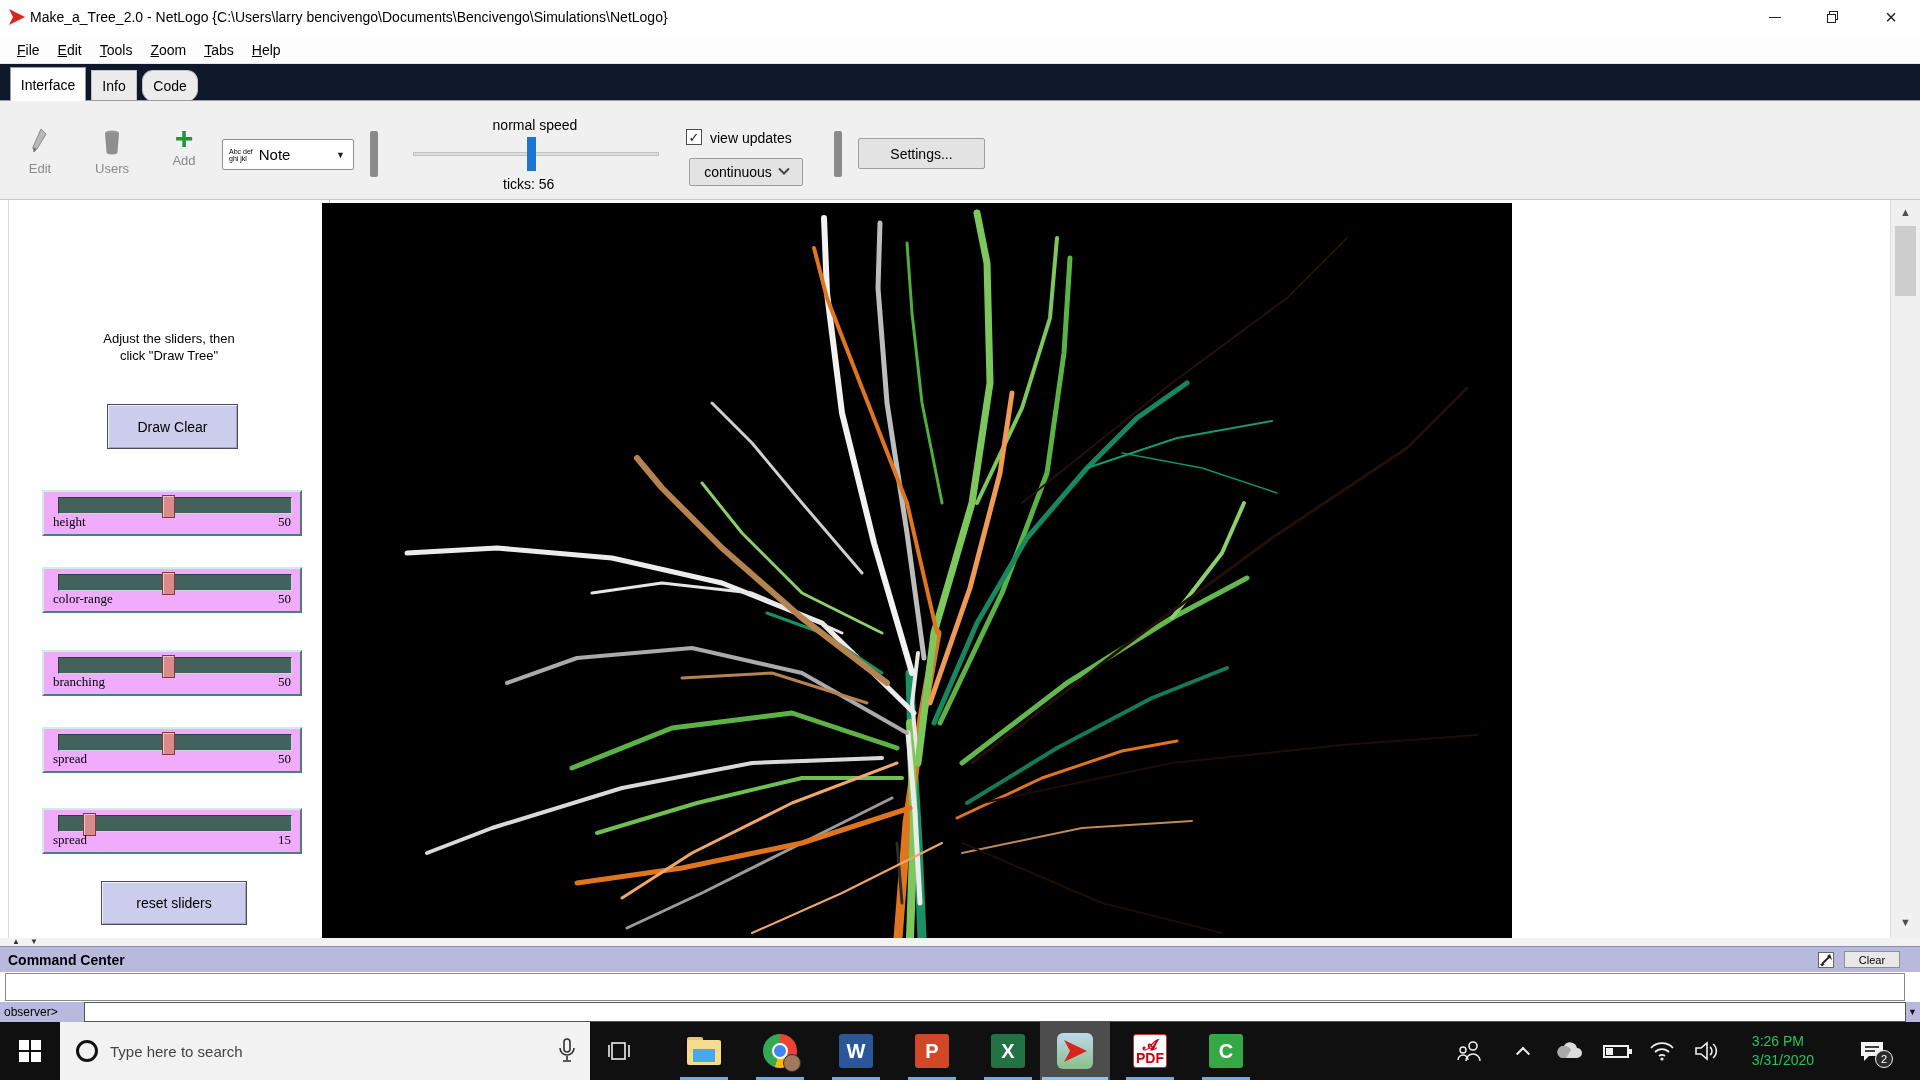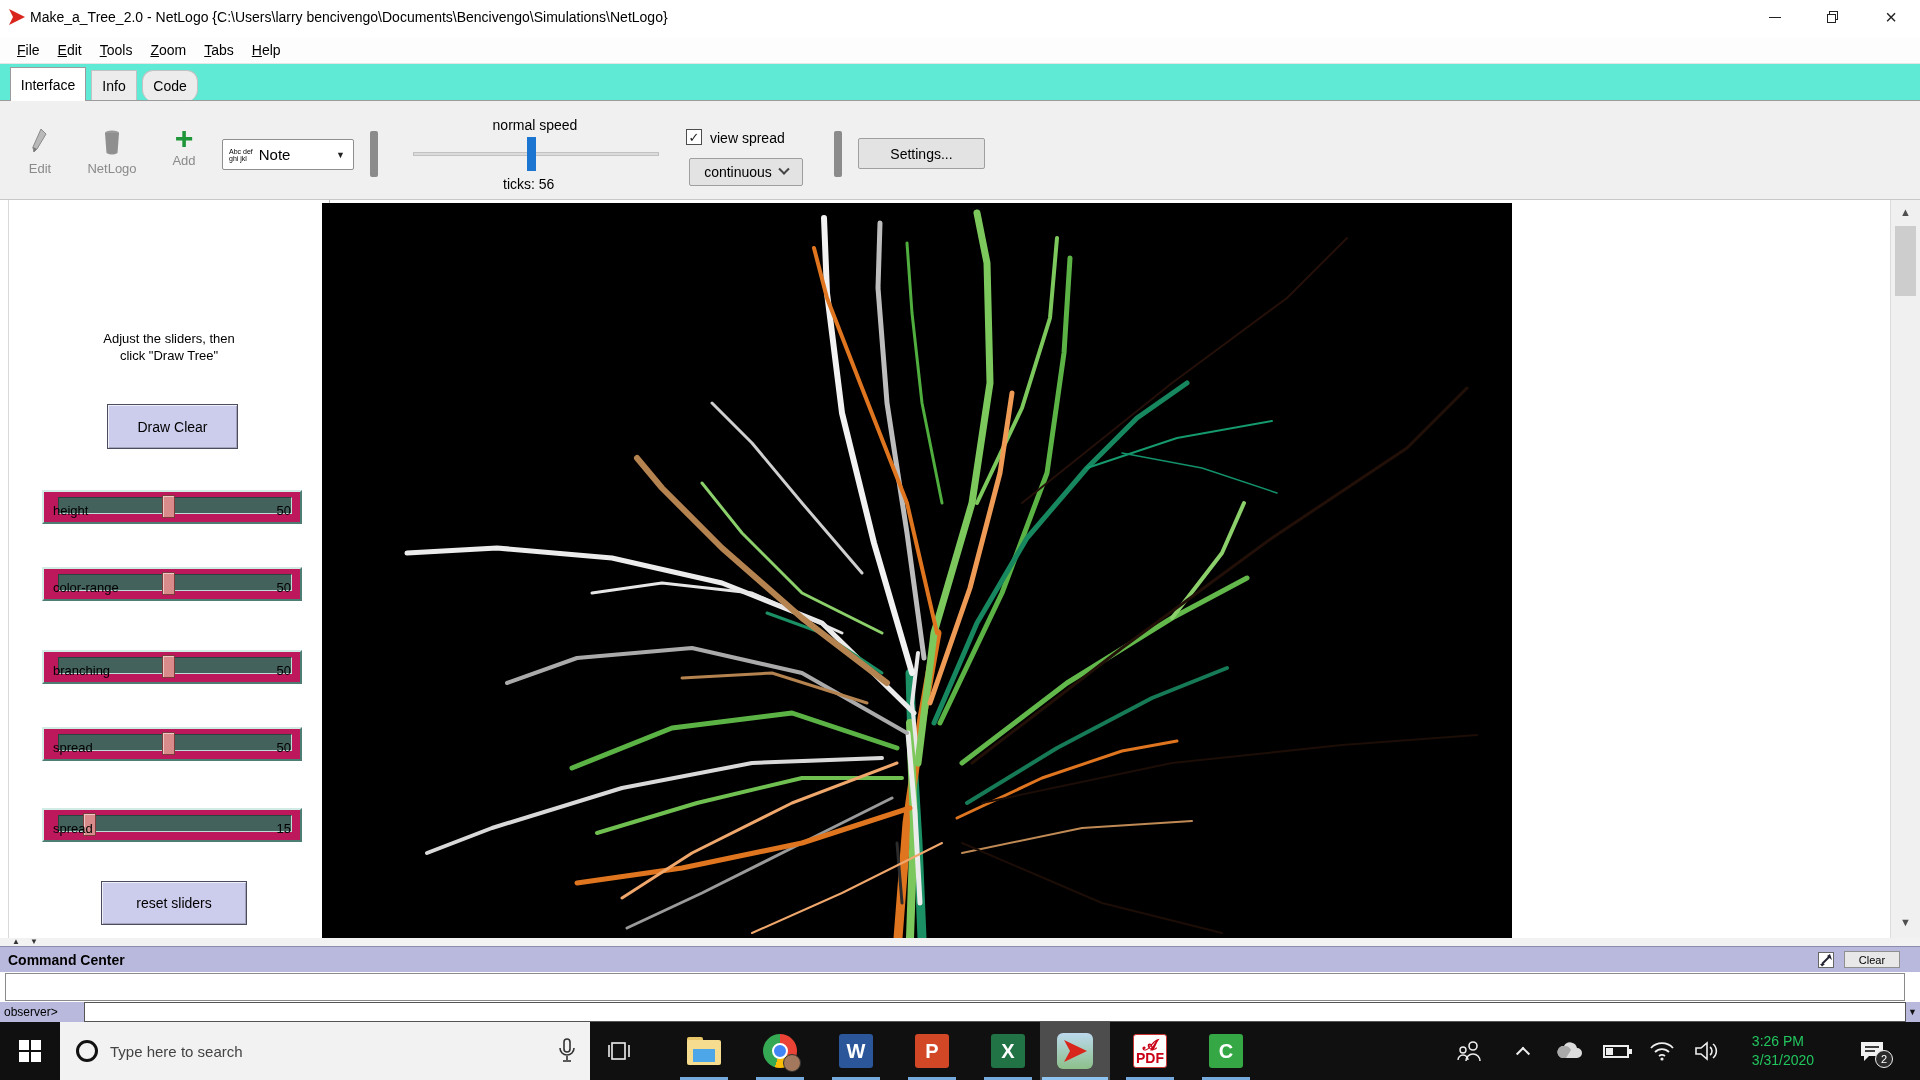--- a/index.html
+++ b/index.html
@@ -11,21 +11,21 @@
   
   .titlebar { left:0; top:0; width:1920px; height:37px; background:#ffffff; }
   .title-text { left:30px; top:9px; font-size:14px; color:#000; }
   .win-btn { top:0; width:58px; height:34px; display:flex; align-items:center; justify-content:center; color:#222; }
 
   
   .menubar { left:0; top:37px; width:1920px; height:27px; background:#fdfdfd; border-bottom:1px solid #e6e6e6; display:flex; align-items:center; padding-left:8px; }
   .menu-item { font-size:14px; color:#000; padding:3px 9px; }
 
   
-  .tabbar { left:0; top:64px; width:1920px; height:36px; background:#5eead4; }
+  .tabbar { left:0; top:64px; width:1920px; height:36px; background:#0f172a; }
   .tab { top:6px; height:31px; font-size:14px; color:#000; display:flex; align-items:center; justify-content:center; }
   .tab.active { background:#fff; border:1px solid #9b9b9b; border-bottom:none; top:3px; height:34px; z-index:2; }
   .tab.inactive { background:#ececec; border:1px solid #c2c2c2; border-bottom:none; }
 
   
   .toolbar { left:0; top:100px; width:1920px; height:100px; background:#f0f0f0; border-top:1px solid #9b9b9b; border-bottom:1px solid #c8c8c8; }
   .tool-label { font-size:13px; color:#8a8a8a; text-align:center; }
   .vsep { width:8px; height:46px; background:#8b8b8b; border-radius:2px; }
   .combo { background:#fff; border:1px solid #8f8f8f; border-radius:2px; display:flex; align-items:center; }
   .speed-track { height:4px; background:#dcdcdc; border:1px solid #c2c2c2; }
@@ -36,23 +36,23 @@
   
   .main-left { left:0; top:200px; width:322px; height:738px; background:#fff; border-right:1px solid #b9b9b9; border-left:1px solid #d9d9d9;margin-left:8px; }
   .world-canvas { left:322px; top:203px; width:1190px; height:735px; background:#000; }
   .main-right { left:1512px; top:200px; width:378px; height:738px; background:#fff; }
   .vscroll { left:1890px; top:200px; width:30px; height:738px; background:#f0f0f0; border-left:1px solid #dcdcdc; }
   .scroll-arrow { color:#4f4f4f; font-size:11px; text-align:center; width:100%; }
 
   .side-note { font-size:13px; color:#000; text-align:center; line-height:17px; }
   .purple-btn { background:#ccccec; border:1px solid #4c4c60; box-shadow:inset 1px 1px 0 rgba(255,255,255,.7), inset -1px -1px 0 rgba(0,0,0,.2); font-size:14px; color:#000; display:flex; align-items:center; justify-content:center; }
 
-  .nl-slider { width:260px; height:34px; background:#be185d;
+  .nl-slider { width:260px; height:46px; background:#f0abfc;
     border-top:2px solid #d2ece5; border-left:2px solid #d2ece5;
-    border-bottom:2px solid #4e7d74; border-right:2px solid #4e7d74; }
+    border-bottom:2px solid #4e7d74; border-right:2px solid #4e7d74;font-family:Liberation Serif, serif; }
   .nl-track { position:absolute; left:14px; right:8px; top:5px; height:17px; background:#43625c;
     border-top:1px solid #2c423e; border-left:1px solid #2c423e;
     border-bottom:1px solid #bcded6; border-right:1px solid #bcded6; }
   .nl-handle { position:absolute; top:-3px; width:13px; height:23px; background:#d98a8a;
     border:1px solid #7c3c3c; box-shadow:inset 1px 1px 0 rgba(255,255,255,.5); }
   .nl-slider .lab { position:absolute; left:9px; bottom:4px; font-size:13px; color:#000; }
   .nl-slider .val { position:absolute; right:9px; bottom:4px; font-size:13px; color:#000; }
 
   
   .splitter { left:0; top:938px; width:1920px; height:8px; background:#f2f2f2; }
@@ -118,21 +118,21 @@
         </g>
     </svg>
     <div class="tool-label">Edit</div>
   </div>
 
   <div class="abs" style="left:86px; top:26px; width:52px; text-align:center;">
     <svg width="22" height="30" viewBox="0 0 22 30">
       <ellipse cx="11" cy="6" rx="7" ry="2.5" fill="#9a9a9a"></ellipse>
       <path d="M4,6 L5.5,26 Q11,29 16.5,26 L18,6" fill="#8f8f8f"></path>
     </svg>
-    <div class="tool-label">NetLogo</div>
+    <div class="tool-label">Users</div>
   </div>
 
   <div class="abs" style="left:162px; top:22px; width:44px; text-align:center;">
     <div style="font-size:32px; font-weight:bold; color:#1f9639; line-height:30px;">+</div>
     <div class="tool-label">Add</div>
   </div>
 
   <div class="abs combo" style="left:222px; top:38px; width:132px; height:31px;">
     <div style="font-size:7px; line-height:7px; color:#000; margin-left:6px;">
       <div>Abc def</div>
@@ -144,21 +144,21 @@
   <div class="abs vsep" style="left:370px; top:30px;"></div>
 
   <div class="abs tool-label nowrap" style="left:475px; top:16px; color:#000; font-size:14px; width:120px;">normal speed</div>
   <div class="abs speed-track" style="left:413px; top:51px; width:246px;"></div>
   <div class="abs speed-handle" style="left:527px; top:36px;"></div>
   <div class="abs nowrap" style="left:503px; top:75px; font-size:14px; color:#000;">ticks: 56</div>
 
   <div class="abs checkbox" style="left:686px; top:28px;">
     <span>✓</span>
   </div>
-  <div class="abs nowrap" style="left:710px; top:29px; font-size:14px;">view spread</div>
+  <div class="abs nowrap" style="left:710px; top:29px; font-size:14px;">view updates</div>
   <div class="abs gray-btn" style="left:689px; top:57px; width:114px; height:28px;">
     <span>continuous</span>
     <span style="margin-left:8px; width:8px; height:8px; border-right:2px solid #444; border-bottom:2px solid #444; transform:rotate(45deg) translate(-2px,-2px);"></span>
   </div>
   <div class="abs vsep" style="left:834px; top:30px;"></div>
 
   <div class="abs gray-btn" style="left:858px; top:37px; width:127px; height:31px;">
     <span>Settings...</span>
   </div>
 </div>

